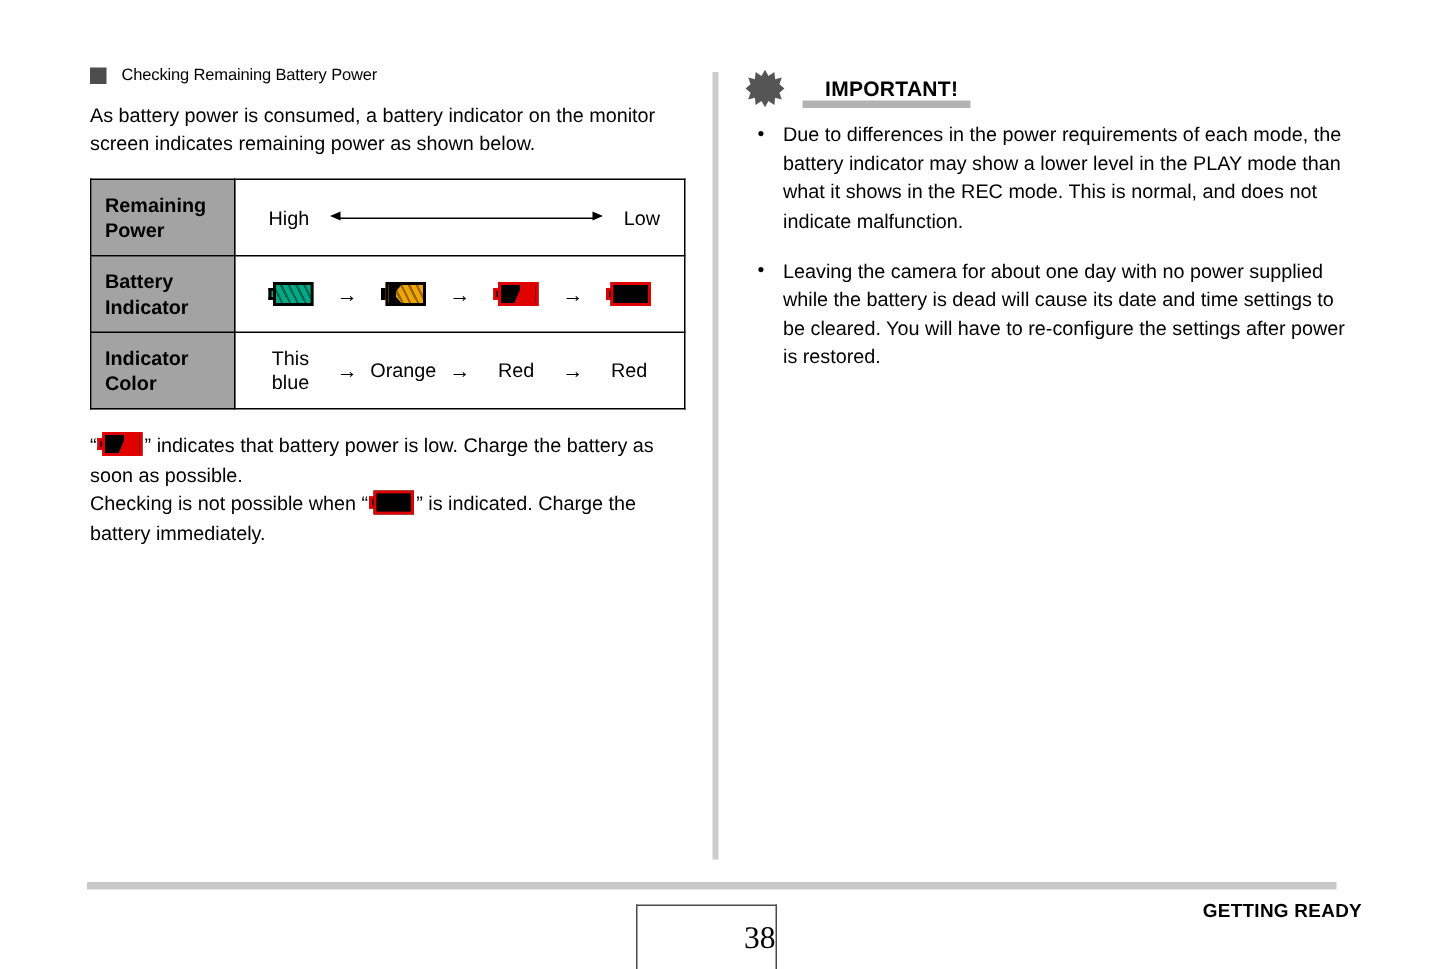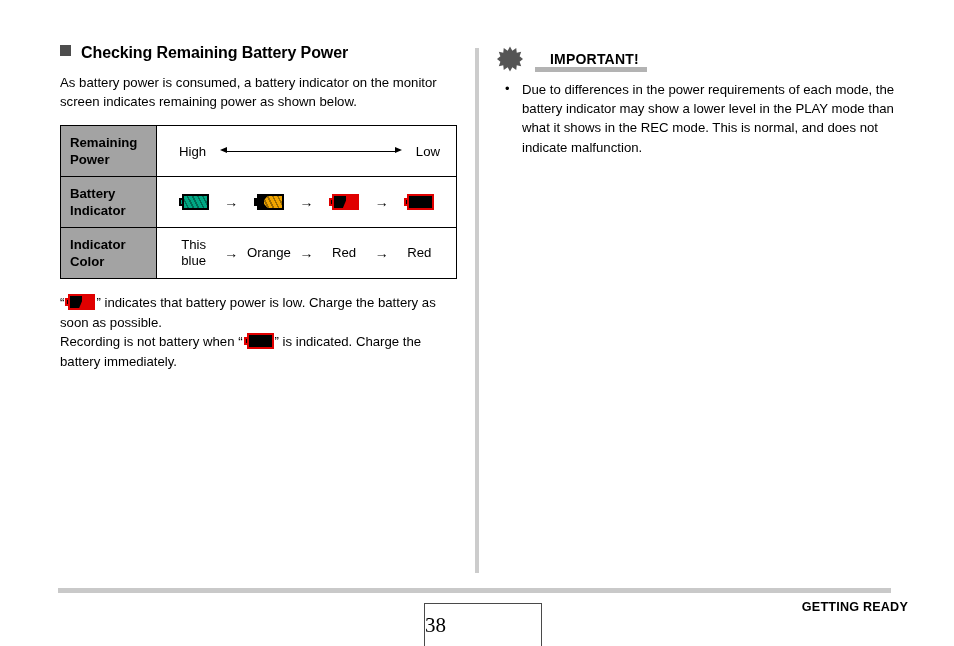--- a/index.html
+++ b/index.html
@@ -39,22 +39,22 @@
     left: 60px;
     top: 44px;
     width: 400px;
   }
 
   .section-heading {
     display: flex;
     align-items: flex-start;
     gap: 10px;
     margin: 0 0 11px 0;
-    font-size: 16px;
-    font-weight: bold;
+    font-size: 11px;
+    font-weight: normal;
     letter-spacing: -0.1px;
   }
   .sq-bullet {
     display: inline-block;
     width: 11px;
     height: 11px;
     background: #4d4d4d;
     flex: 0 0 auto;
     position: relative;
     top: 1px;
@@ -290,28 +290,28 @@
     left: 58px;
     top: 588px;
     width: 833px;
     height: 5px;
     background: #c9c9c9;
   }
   #page-number-box {
     position: absolute;
     left: 424px;
     top: 603px;
-    width: 118px;
+    width: 94px;
     height: 43px;
     border: 1.6px solid #4a4a4a;
     border-bottom: none;
     background: #fff;
     display: flex;
     align-items: center;
-    justify-content: flex-start;
+    justify-content: flex-end;
     font-family: "Liberation Serif", serif;
     font-size: 21px;
   }
   #footer-section {
     position: absolute;
     right: 46px;
     top: 600px;
     font-size: 12.6px;
     font-weight: bold;
     letter-spacing: 0.2px;
@@ -406,37 +406,38 @@
             </div>
           </td>
         </tr>
       </tbody>
     </table>
 
     <div class="notes">
       <p><span>“</span><span class="batt red inline"><span class="nub"></span><span class="body">
               <span class="fill"></span>
             </span></span><span>” indicates that battery power is low. Charge the battery as soon as possible.</span></p>
-      <p><span>Recording is not battery when “</span><span class="batt empty inline"><span class="nub"></span><span class="body">
+      <p><span>Checking is not possible when “</span><span class="batt empty inline"><span class="nub"></span><span class="body">
               <span class="fill"></span>
             </span></span><span>” is indicated. Charge the battery immediately.</span></p>
     </div>
   </div>
 
   <div id="right-col">
     <div class="important-head">
       <svg class="starburst" viewBox="0 0 100 100" aria-hidden="true">
         <polygon fill="#555555" points="50,2 59,18 74,8 76,26 93,22 87,39 100,50 87,61 93,78 76,74 74,92 59,82 50,98 41,82 26,92 24,74 7,78 13,61 0,50 13,39 7,22 24,26 26,8 41,18"></polygon>
       </svg>
       <span class="important-title">IMPORTANT!</span>
       <span class="important-underline"></span>
     </div>
 
     <ul class="bullets">
       <li>Due to differences in the power requirements of each mode, the battery indicator may show a lower level in the PLAY mode than what it shows in the REC mode. This is normal, and does not indicate malfunction.</li>
+      <li>Leaving the camera for about one day with no power supplied while the battery is dead will cause its date and time settings to be cleared. You will have to re-configure the settings after power is restored.</li>
     </ul>
   </div>
 
   <div id="footer-rule"></div>
   <div id="page-number-box">
     <span>38</span>
   </div>
   <div id="footer-section">GETTING READY</div>
 
 </div>

